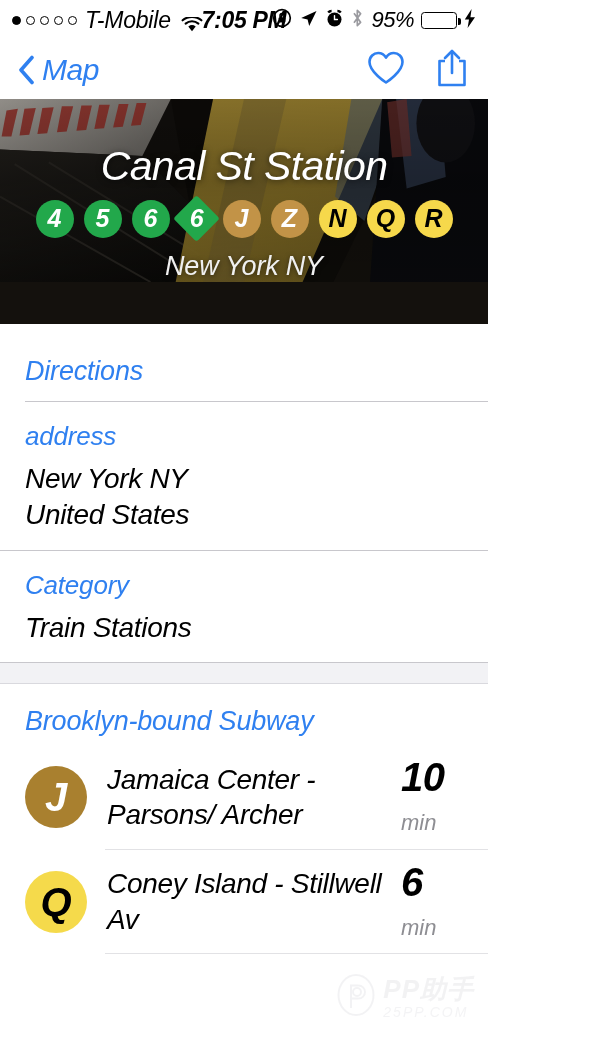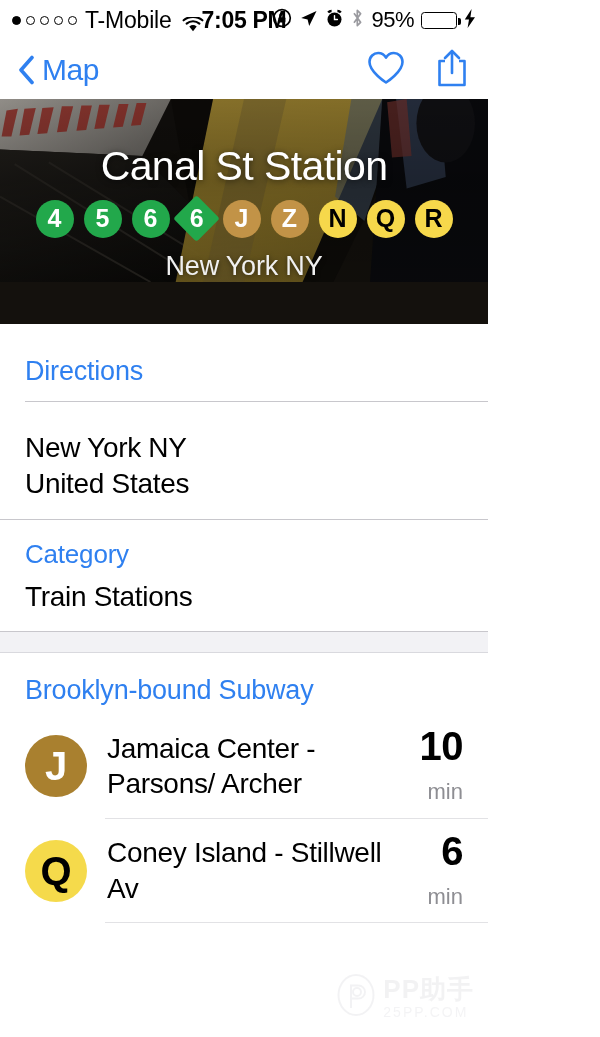--- a/index.html
+++ b/index.html
@@ -4,21 +4,21 @@
 <title>Canal St Station</title>
 <style>
   * { margin:0; padding:0; box-sizing:border-box; }
   html, body {
     width:600px; height:1037px;
     background:#ffffff;
     font-family:"Liberation Sans", sans-serif;
     -webkit-font-smoothing:antialiased;
     overflow:hidden;
   }
-  #app { position:relative; width:488px; height:1037px; overflow:hidden; background:#fff; }
+  #app { position:relative; width:488px; height:1037px; overflow:hidden; background:#fff;font-style:italic; }
 
   
   .statusbar {
     position:relative; height:40px; width:100%;
     display:flex; align-items:center;
     padding:0 12px; color:#000; font-size:23px; letter-spacing:-0.2px;
   }
   .sb-left { display:flex; align-items:center; gap:7px; }
   .dots { display:flex; align-items:center; gap:5px; }
   .dot { width:9px; height:9px; border-radius:50%; border:1.6px solid #000; }
@@ -97,21 +97,21 @@
   .dep-section { padding-top:22px; }
   .dep-header { color:#2F80F0; font-size:27px; letter-spacing:-0.2px; padding:0 25px 8px 25px; }
   .dep-row { display:flex; align-items:center; padding:12px 25px 12px 25px; }
   .dep-badge {
     width:62px; height:62px; border-radius:50%; flex:none;
     display:flex; align-items:center; justify-content:center;
     font-size:40px; font-weight:bold; line-height:1;
   }
   .dep-mid { flex:1; padding-left:20px; padding-right:12px; }
   .dep-dest { color:#000; font-size:28px; line-height:1.27; letter-spacing:-0.3px; }
-  .dep-right { text-align:right; min-width:62px; }
+  .dep-right { text-align:left; min-width:62px; }
   .dep-num { color:#000; font-size:40px; font-weight:bold; line-height:1; letter-spacing:-0.5px; }
   .dep-unit { color:#8e8e93; font-size:22px; line-height:1.2; margin-top:13px; }
   .dep-sep { height:1px; background:#e2e2e5; margin-left:105px; }
 
   
   .watermark {
     position:absolute; right:14px; bottom:16px; z-index:40;
     display:flex; align-items:center; gap:7px; opacity:.45; pointer-events:none;
   }
   .wm-txt { display:flex; flex-direction:column; line-height:1; }
@@ -294,20 +294,21 @@
       <div class="hero-sub">New York NY</div>
     </div>
   </div>
 
   <div class="info">
     <div class="row-directions">
       <span class="txt">Directions</span>
     </div>
 
     <div class="field">
+      <div class="field-label">address</div>
       <div class="field-value" style="white-space:pre-line">New York NY
 United States</div>
     </div>
 
     <div class="field" style="border-bottom:none">
       <div class="field-label">Category</div>
       <div class="field-value">Train Stations</div>
     </div>
   </div>
 

